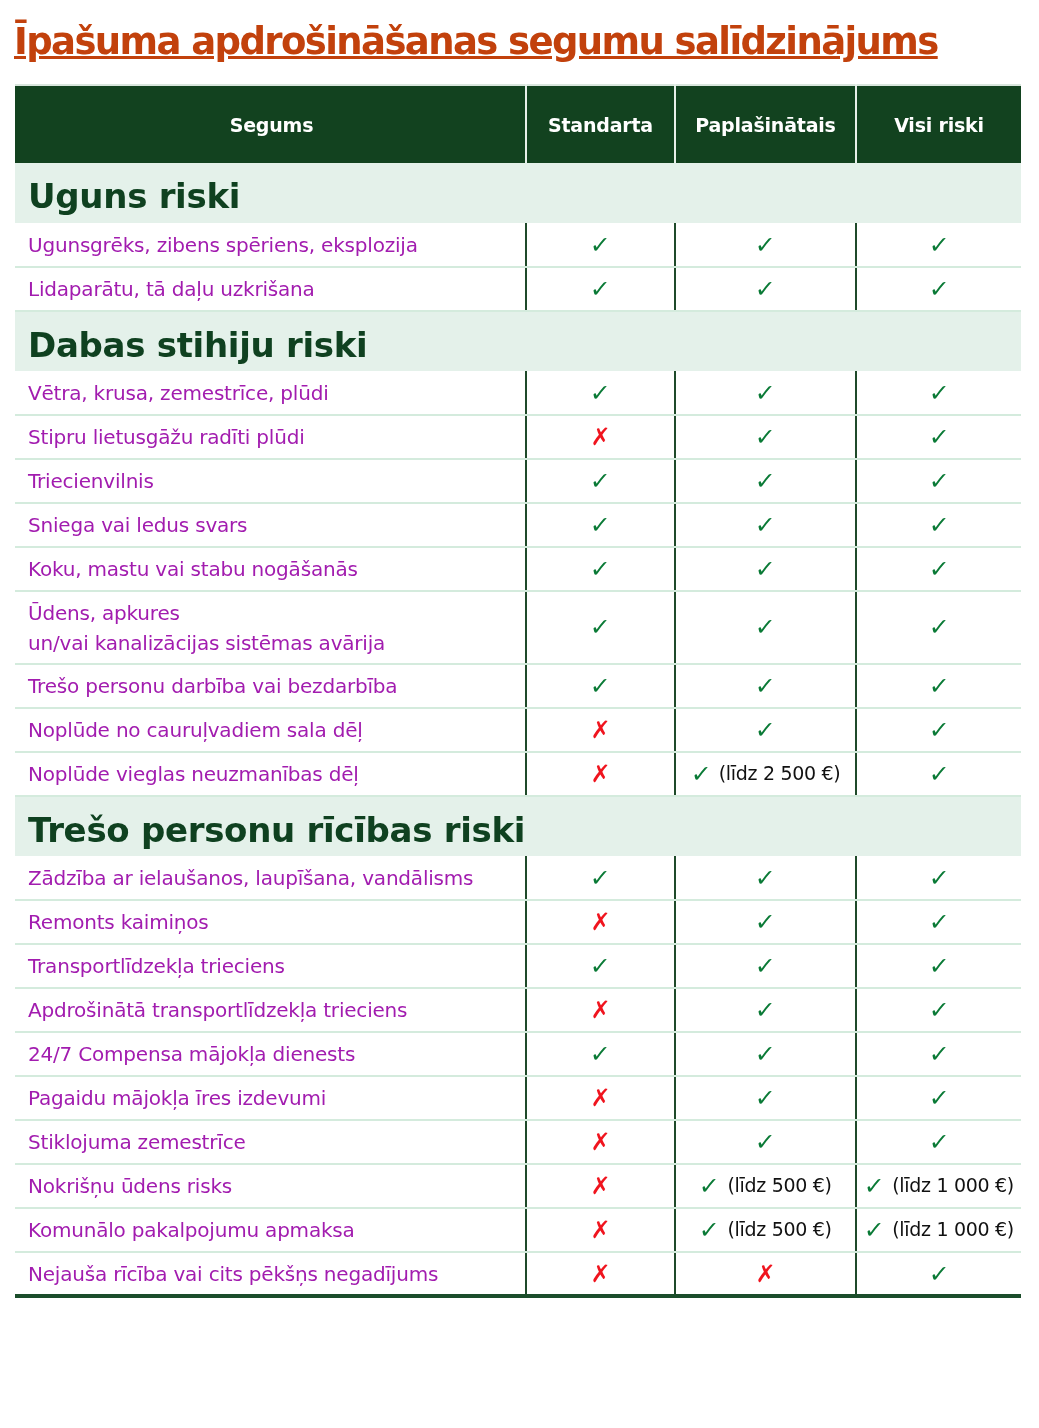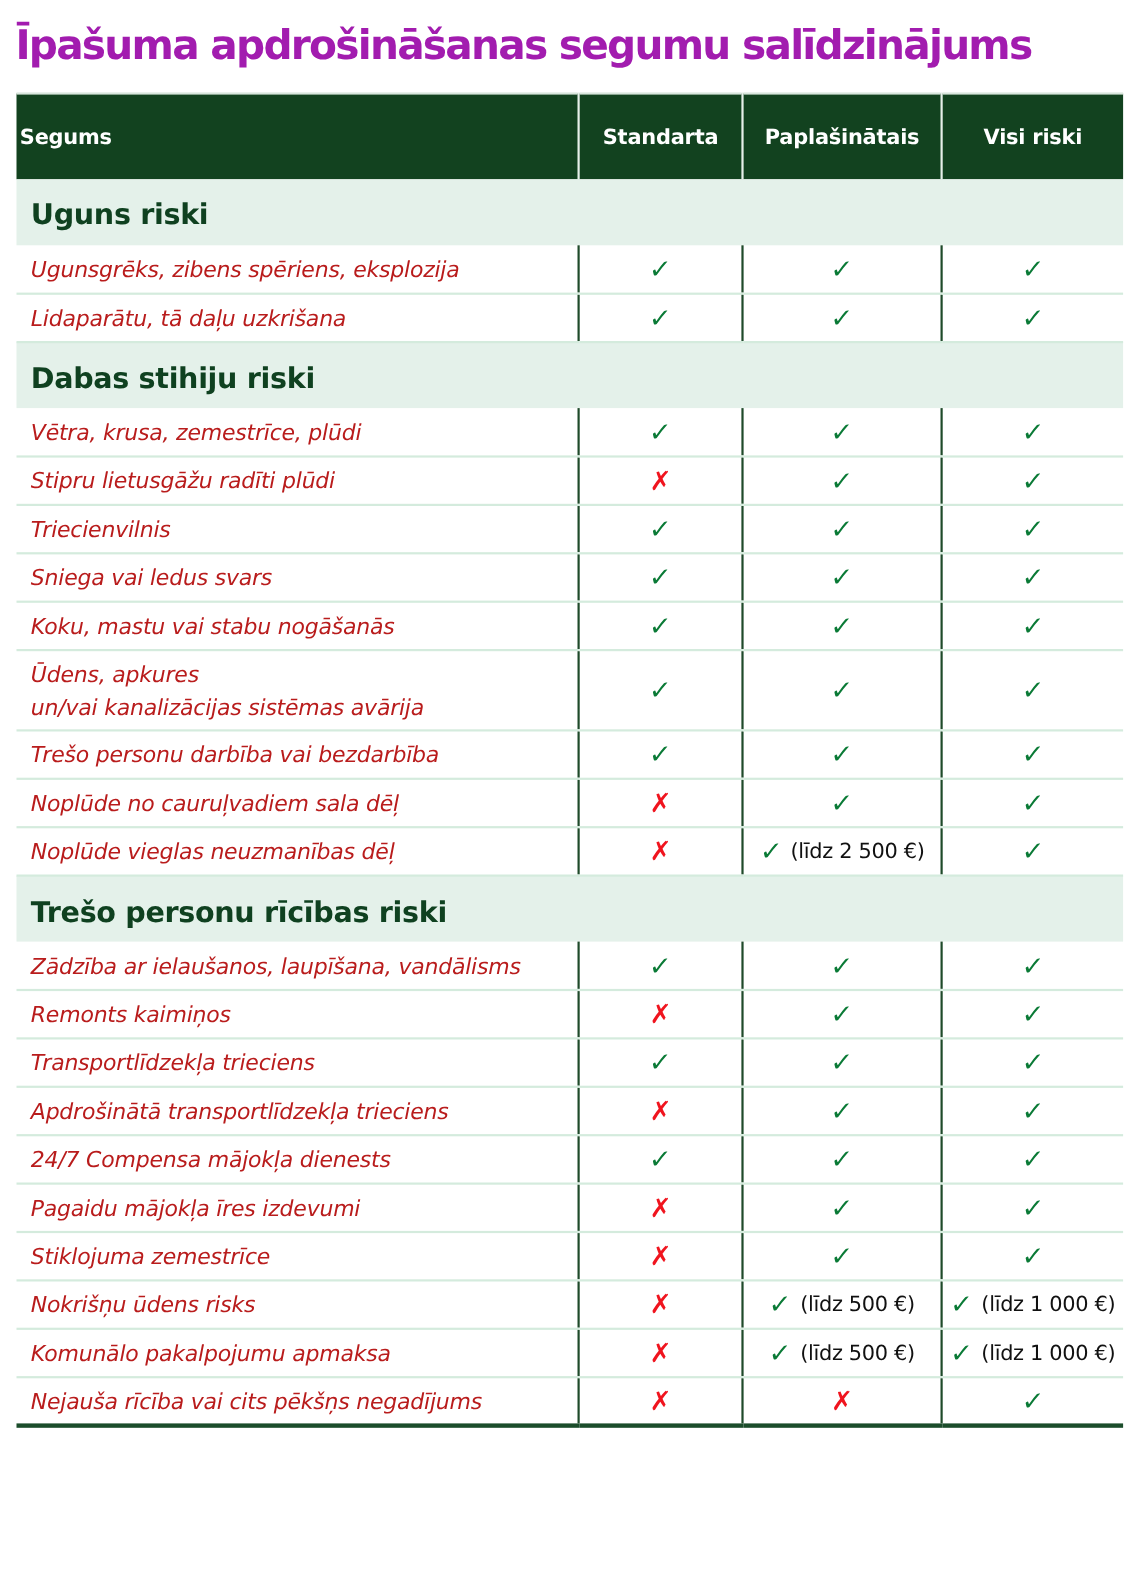--- a/index.html
+++ b/index.html
@@ -1,36 +1,36 @@
 <!DOCTYPE html>
 <html><head>
 <meta charset="utf-8">
 <style>
   html, body { margin: 0; padding: 0; background: #ffffff; }
   body { width: 1039px; height: 1428px; position: relative; overflow: hidden;
          font-family: "DejaVu Sans", "Liberation Sans", sans-serif; color: #1a1a1a; }
   .title { position: absolute; left: 14px; top: 12px; margin: 0;
            font-family: "DejaVu Sans", sans-serif; font-weight: bold;
-           font-size: 37px; letter-spacing: -1.6px; color: #a21caf; line-height: 60px; white-space: nowrap; }
+           font-size: 37px; letter-spacing: -1.6px; color: #c2410c; line-height: 60px; white-space: nowrap; text-decoration: underline; }
   table.cmp { position: absolute; left: 15px; top: 84px; width: 1006px;
               border-collapse: collapse; table-layout: fixed; }
   col.c0 { width: 511px; } col.c1 { width: 149px; } col.c2 { width: 181px; } col.c3 { width: 165px; }
   thead th { background: #12421f; color: #ffffff; height: 77px; font-size: 19px; font-weight: bold;
              padding: 0; letter-spacing: -0.2px; }
-  thead th.first { text-align: left; padding-left: 3px; }
+  thead th.first { text-align: center; padding-left: 3px; }
   thead th + th { border-left: 2px solid #e6efe9; }
   thead tr { border-top: 2px solid #d9e6dd; }
-  tr.section td { background: #e4f1ea; height: 60px; padding: 0 0 0 13px; font-size: 26px;
+  tr.section td { background: #e4f1ea; height: 60px; padding: 0 0 0 13px; font-size: 34px;
                   font-weight: bold; color: #0f4120; letter-spacing: -0.3px; vertical-align: middle;
                   padding-top: 6px; box-sizing: border-box; }
   tr.item td { height: 44px; border-bottom: 2px solid #d4ebdd; padding: 0; font-size: 20px;
                vertical-align: middle; box-sizing: border-box; }
   tr.item.tall td { height: 73px; line-height: 30px; }
   tr.item.last td { border-bottom: 4px solid #1b4d2b; }
-  tr.item td.label { padding-left: 13px; color: #b91c1c; letter-spacing: -0.2px; white-space: nowrap; font-style: italic; }
+  tr.item td.label { padding-left: 13px; color: #a21caf; letter-spacing: -0.2px; white-space: nowrap; }
   tr.item td.val { border-left: 2px solid #1f4a2a; text-align: center; }
   .check { color: #0a7a36; font-size: 24px; font-weight: bold; display: inline-block; transform: skewX(-4deg); }
   .cross { color: #f0141e; font-size: 24px; font-weight: bold; display: inline-block; }
   .note { font-size: 19px; color: #111; margin-left: 8px; letter-spacing: -0.3px; vertical-align: 2px; }
 </style>
 </head>
 <body>
 
 <h1 class="title">Īpašuma apdrošināšanas segumu salīdzinājums</h1>
 

